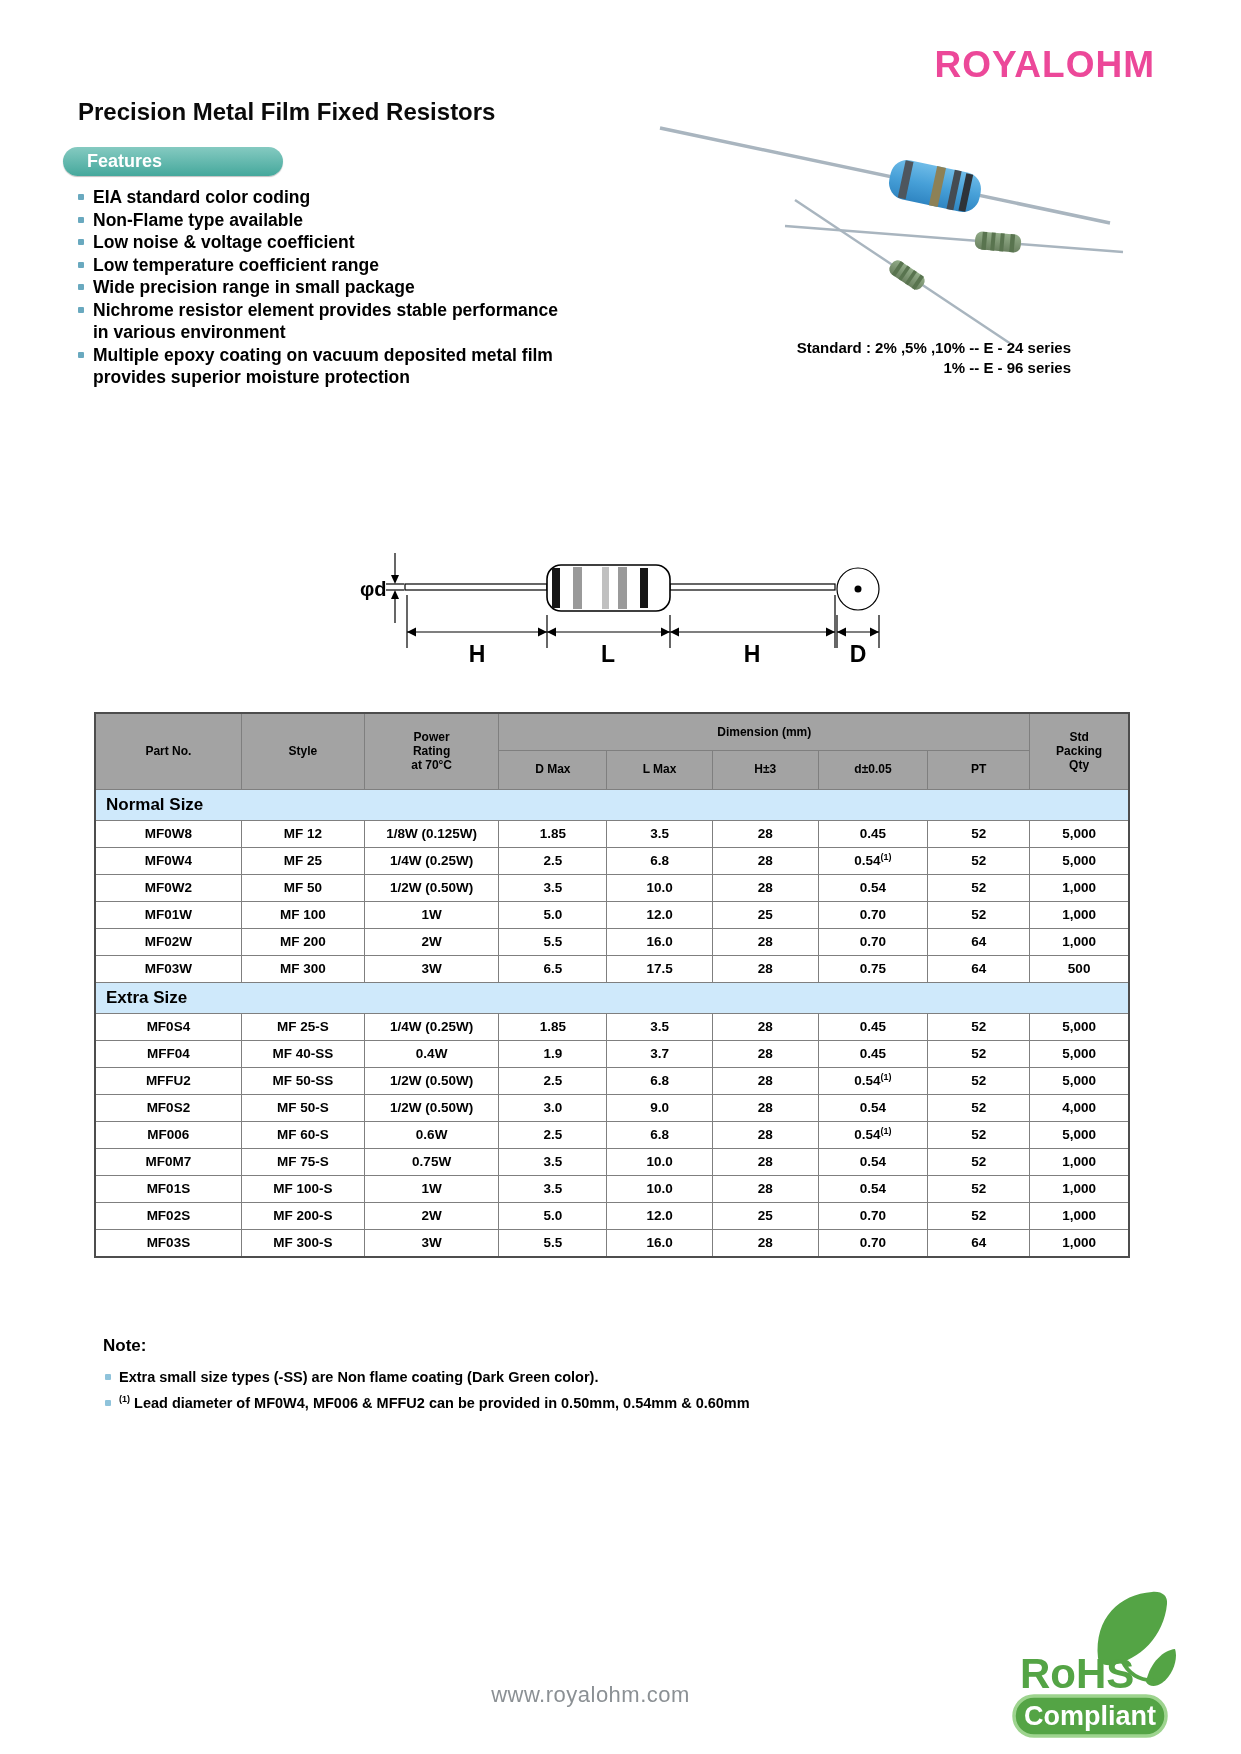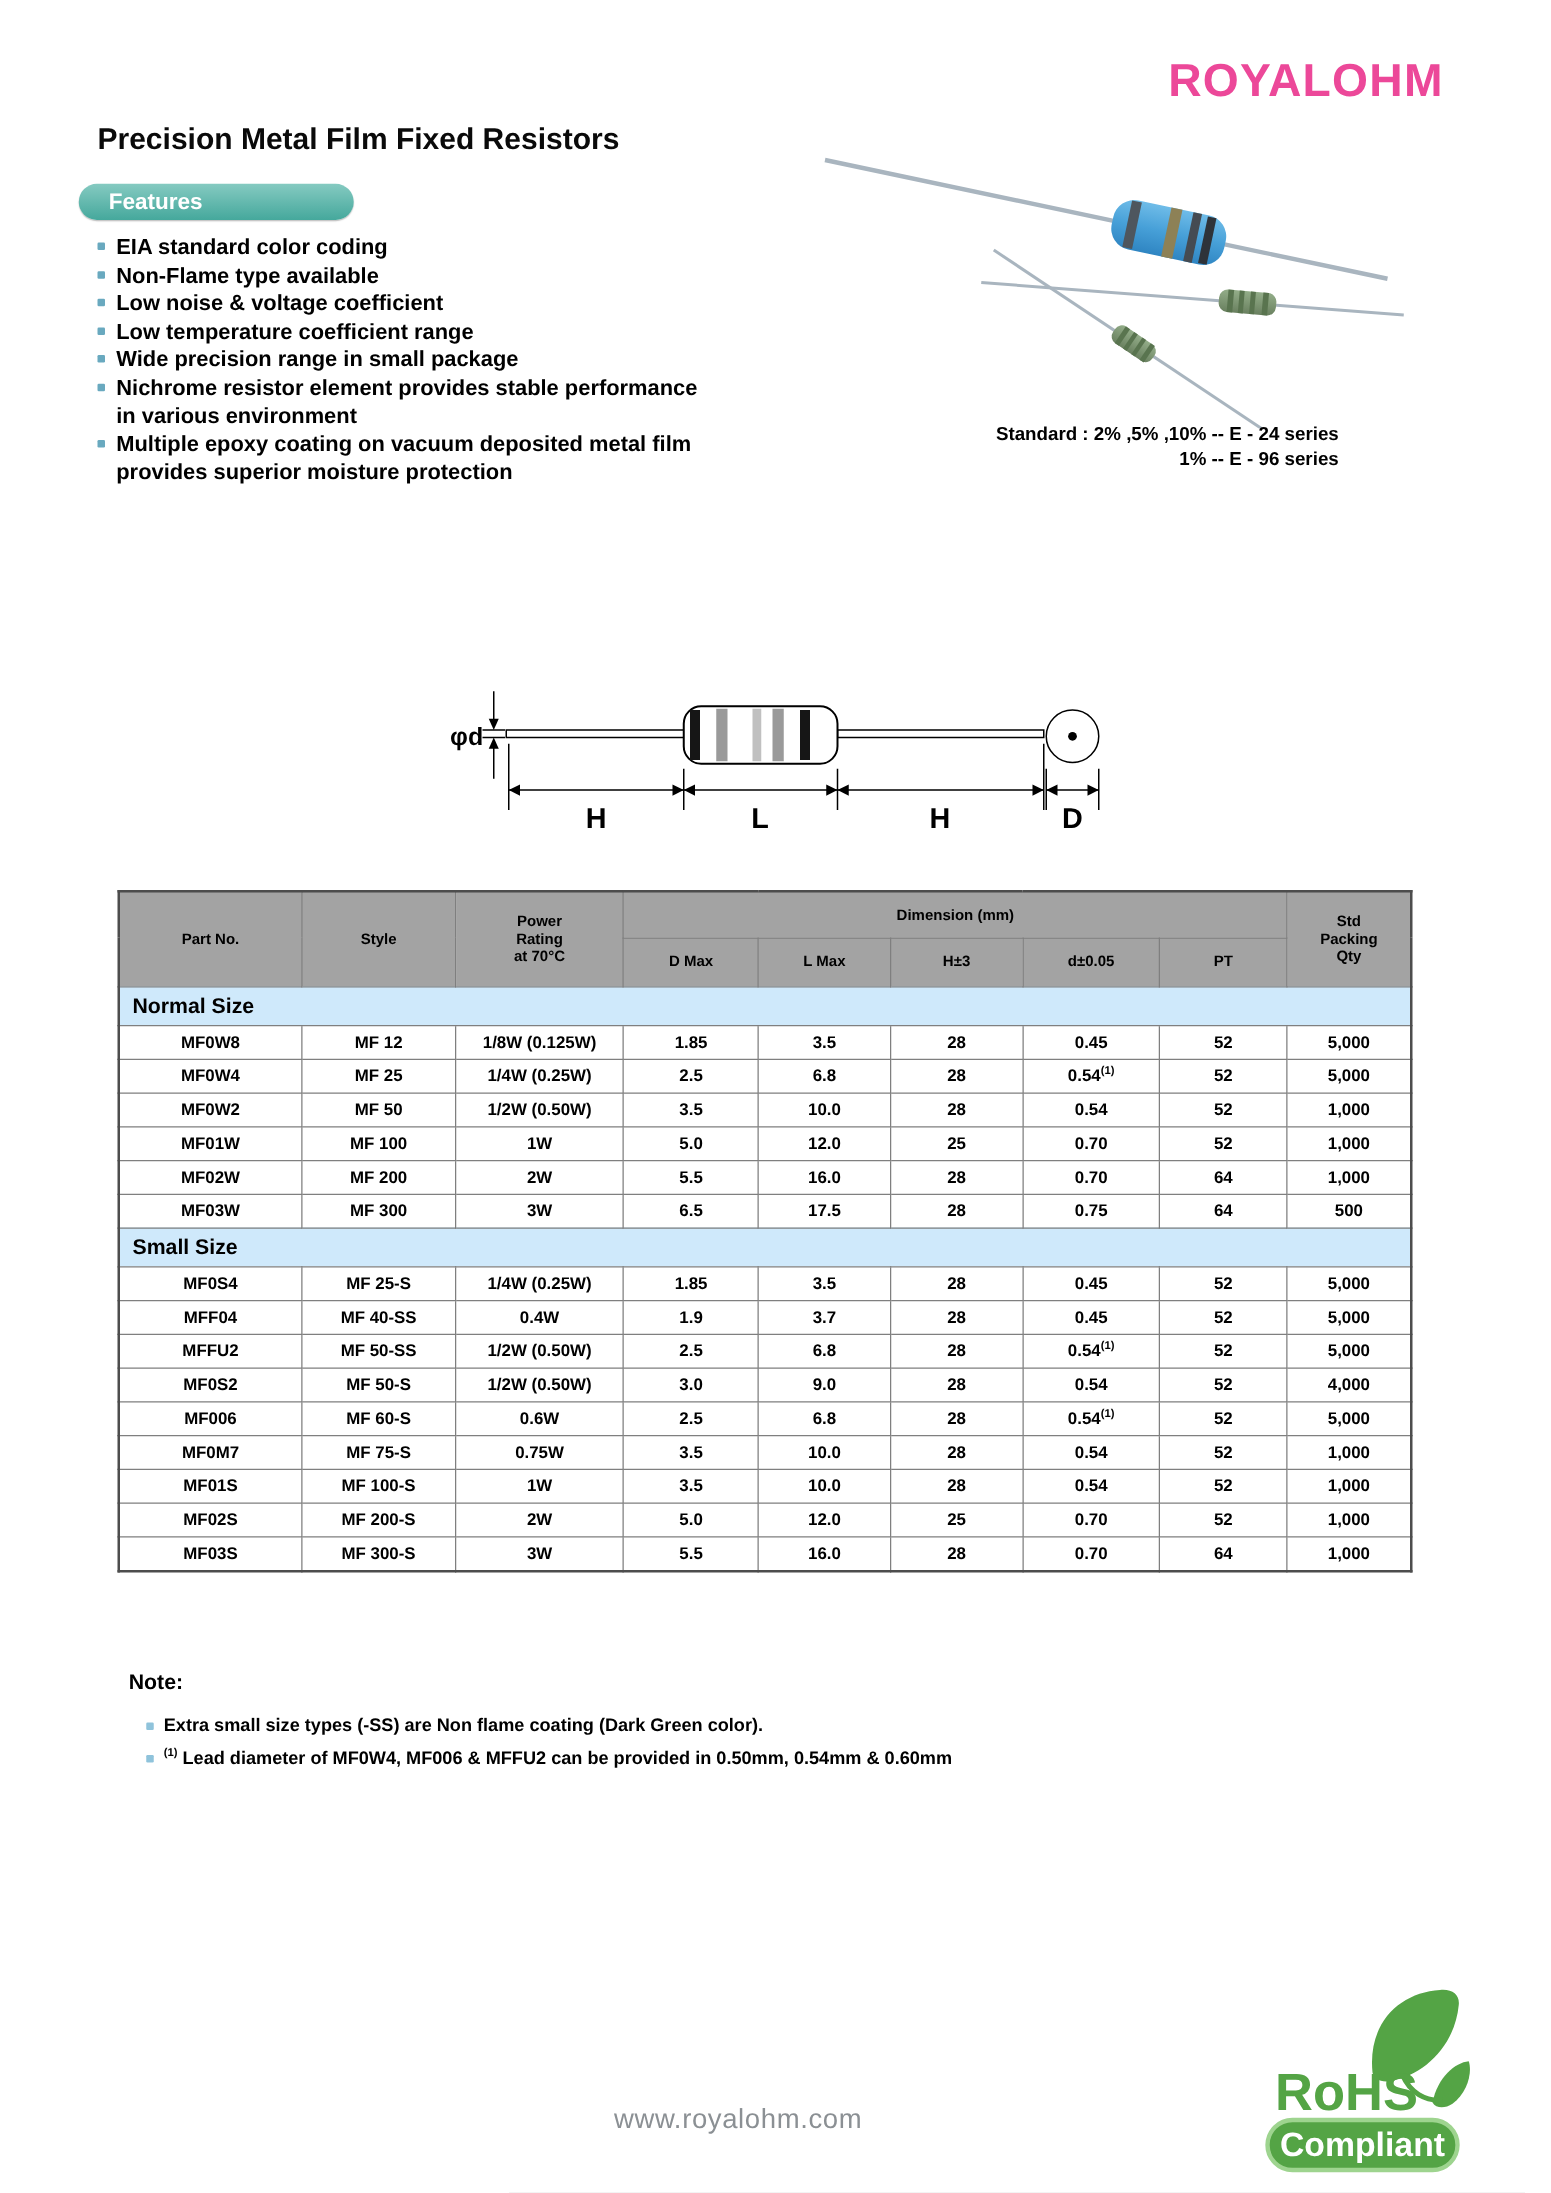--- a/index.html
+++ b/index.html
@@ -34,21 +34,21 @@
         line-height:1.2;}
   .spec-table .group-h{height:37px;}
   .spec-table .sub-h{height:39px;}
   .spec-table td{height:26px;font-size:13.5px;font-weight:bold;}
   .spec-table td.section-band{background:#cfe9fb;text-align:left;font-size:17px;
         font-weight:bold;padding-left:10px;height:30px;}
   sup{font-size:9px;line-height:0;vertical-align:super;}
   
   .note{position:absolute;left:103px;top:1336px;width:760px;}
   .note-title{font-size:17px;font-weight:bold;margin-bottom:8px;}
-  .note ul{margin:12px;padding:0;list-style:none;}
+  .note ul{margin:0;padding:0;list-style:none;}
   .note li{position:relative;padding-left:16px;font-size:14.5px;font-weight:bold;
         line-height:26px;}
   .note li::before{content:"";position:absolute;left:2px;top:10px;width:6px;height:6px;
         background:#8FC3DB;border-radius:1px;}
   
   .site-url{position:absolute;left:0;right:60px;top:1682px;text-align:center;color:#8b9094;
         font-size:22px;letter-spacing:.5px;}
   .rohs{position:absolute;left:1012px;top:1588px;width:165px;height:158px;}
   svg text{font-family:"Liberation Sans",sans-serif;}
 </style>
@@ -271,21 +271,21 @@
           <td>MF 300</td>
           <td>3W</td>
           <td>6.5</td>
           <td>17.5</td>
           <td>28</td>
           <td>0.75</td>
           <td>64</td>
           <td>500</td>
         </tr>
         <tr>
-          <td colspan="9" class="section-band">Small Size</td>
+          <td colspan="9" class="section-band">Extra Size</td>
         </tr>
         <tr>
           <td>MF0S4</td>
           <td>MF 25-S</td>
           <td>1/4W (0.25W)</td>
           <td>1.85</td>
           <td>3.5</td>
           <td>28</td>
           <td>0.45</td>
           <td>52</td>

